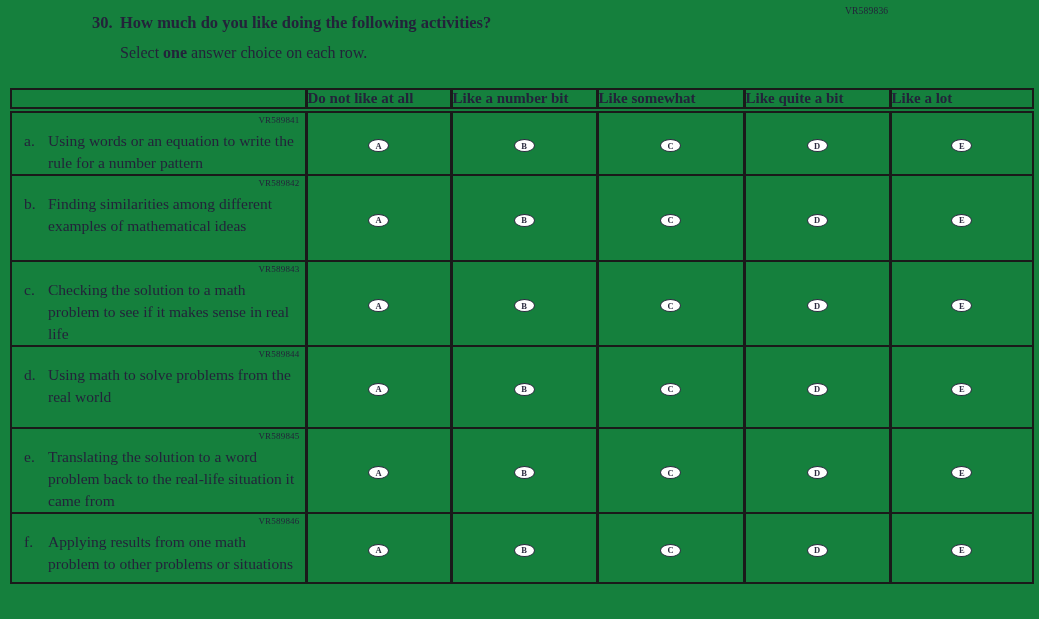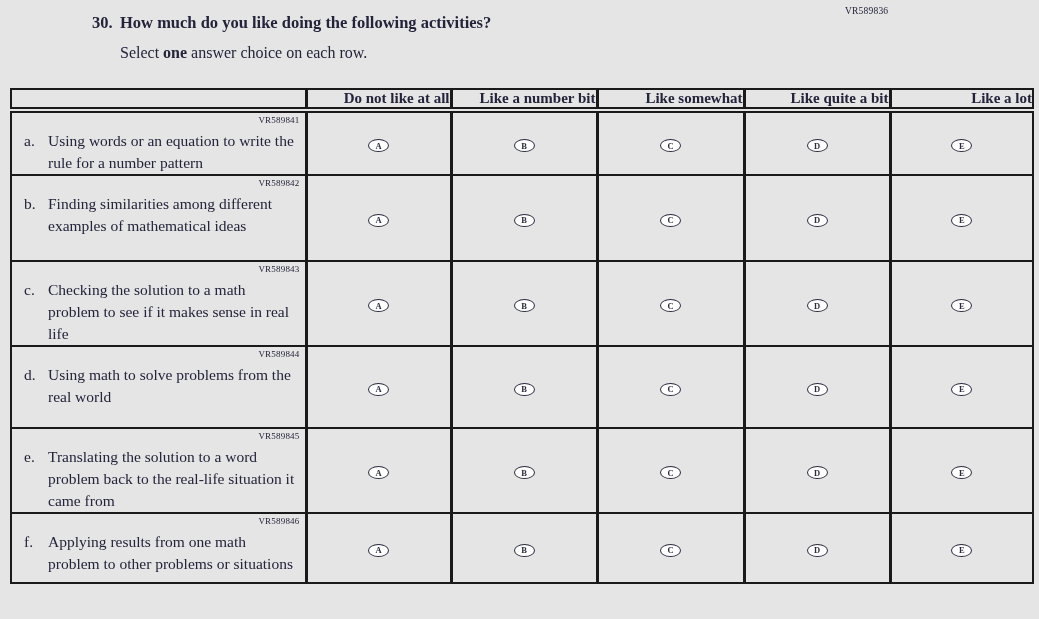--- a/index.html
+++ b/index.html
@@ -1,21 +1,21 @@
 <!DOCTYPE html>
 <html><head>
 <meta charset="utf-8">
 <style>
   * { box-sizing: border-box; }
   html, body { margin: 0; padding: 0; background: #ffffff; }
   .page {
     position: relative;
     width: 1039px;
     height: 619px;
-    background: #e5e5e5;
+    background: #15803d;
     font-family: "Liberation Serif", serif;
     color: #23233a;
     overflow: hidden;
   }
 
   
   .vr-top {
     position: absolute;
     left: 845px;
     top: 6px;
@@ -53,21 +53,21 @@
     border: 2px solid #1a1a1a;
     padding: 0;
   }
   table.survey th:not(:first-child),
   table.survey td:not(:first-child) { border-left-width: 3px; }
   table.survey thead th {
     border-bottom: 6px double #1a1a1a;
     height: 20px;
     font-size: 15px;
     font-weight: bold;
-    text-align: right;
+    text-align: left;
     vertical-align: middle;
   }
   tr.row-a { height: 63px; }
   tr.row-b { height: 86px; }
   tr.row-c { height: 85px; }
   tr.row-d { height: 82px; }
   tr.row-e { height: 85px; }
   tr.row-f { height: 70px; }
 
   .stem-cell { position: relative; vertical-align: top; }

